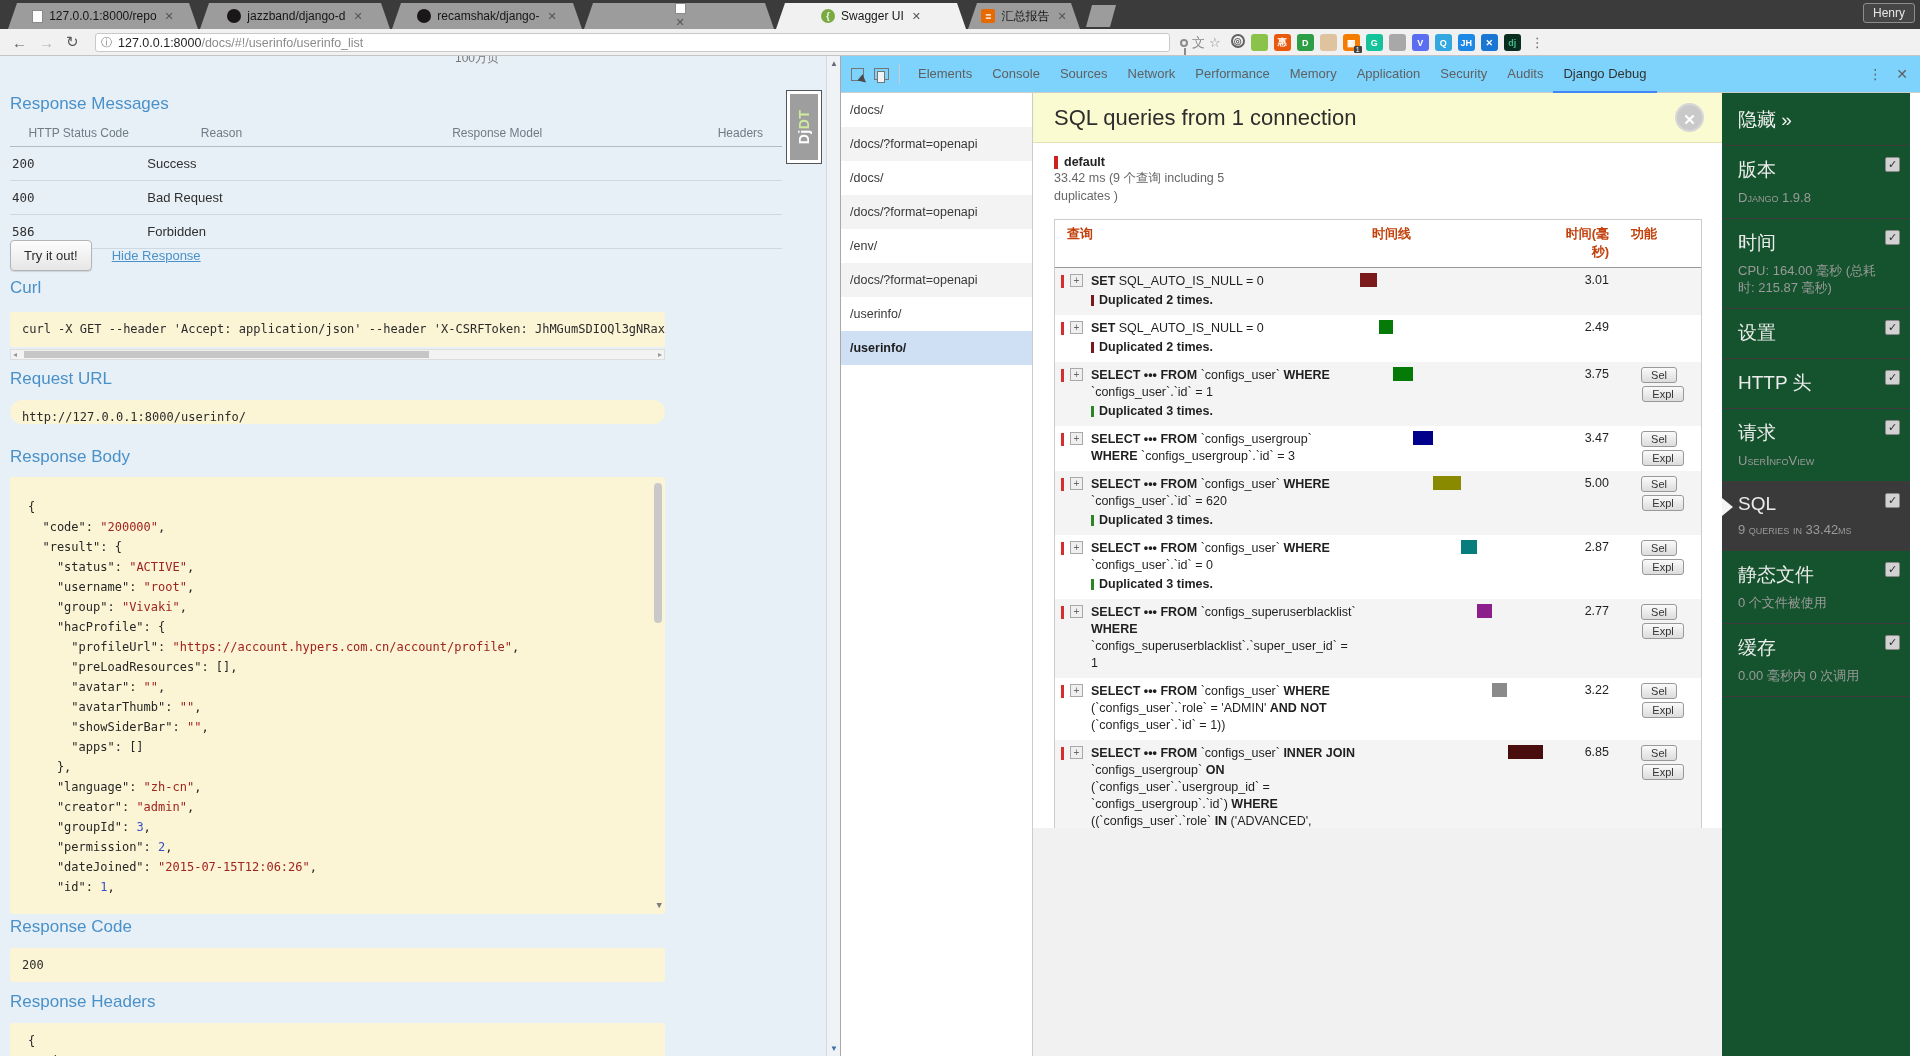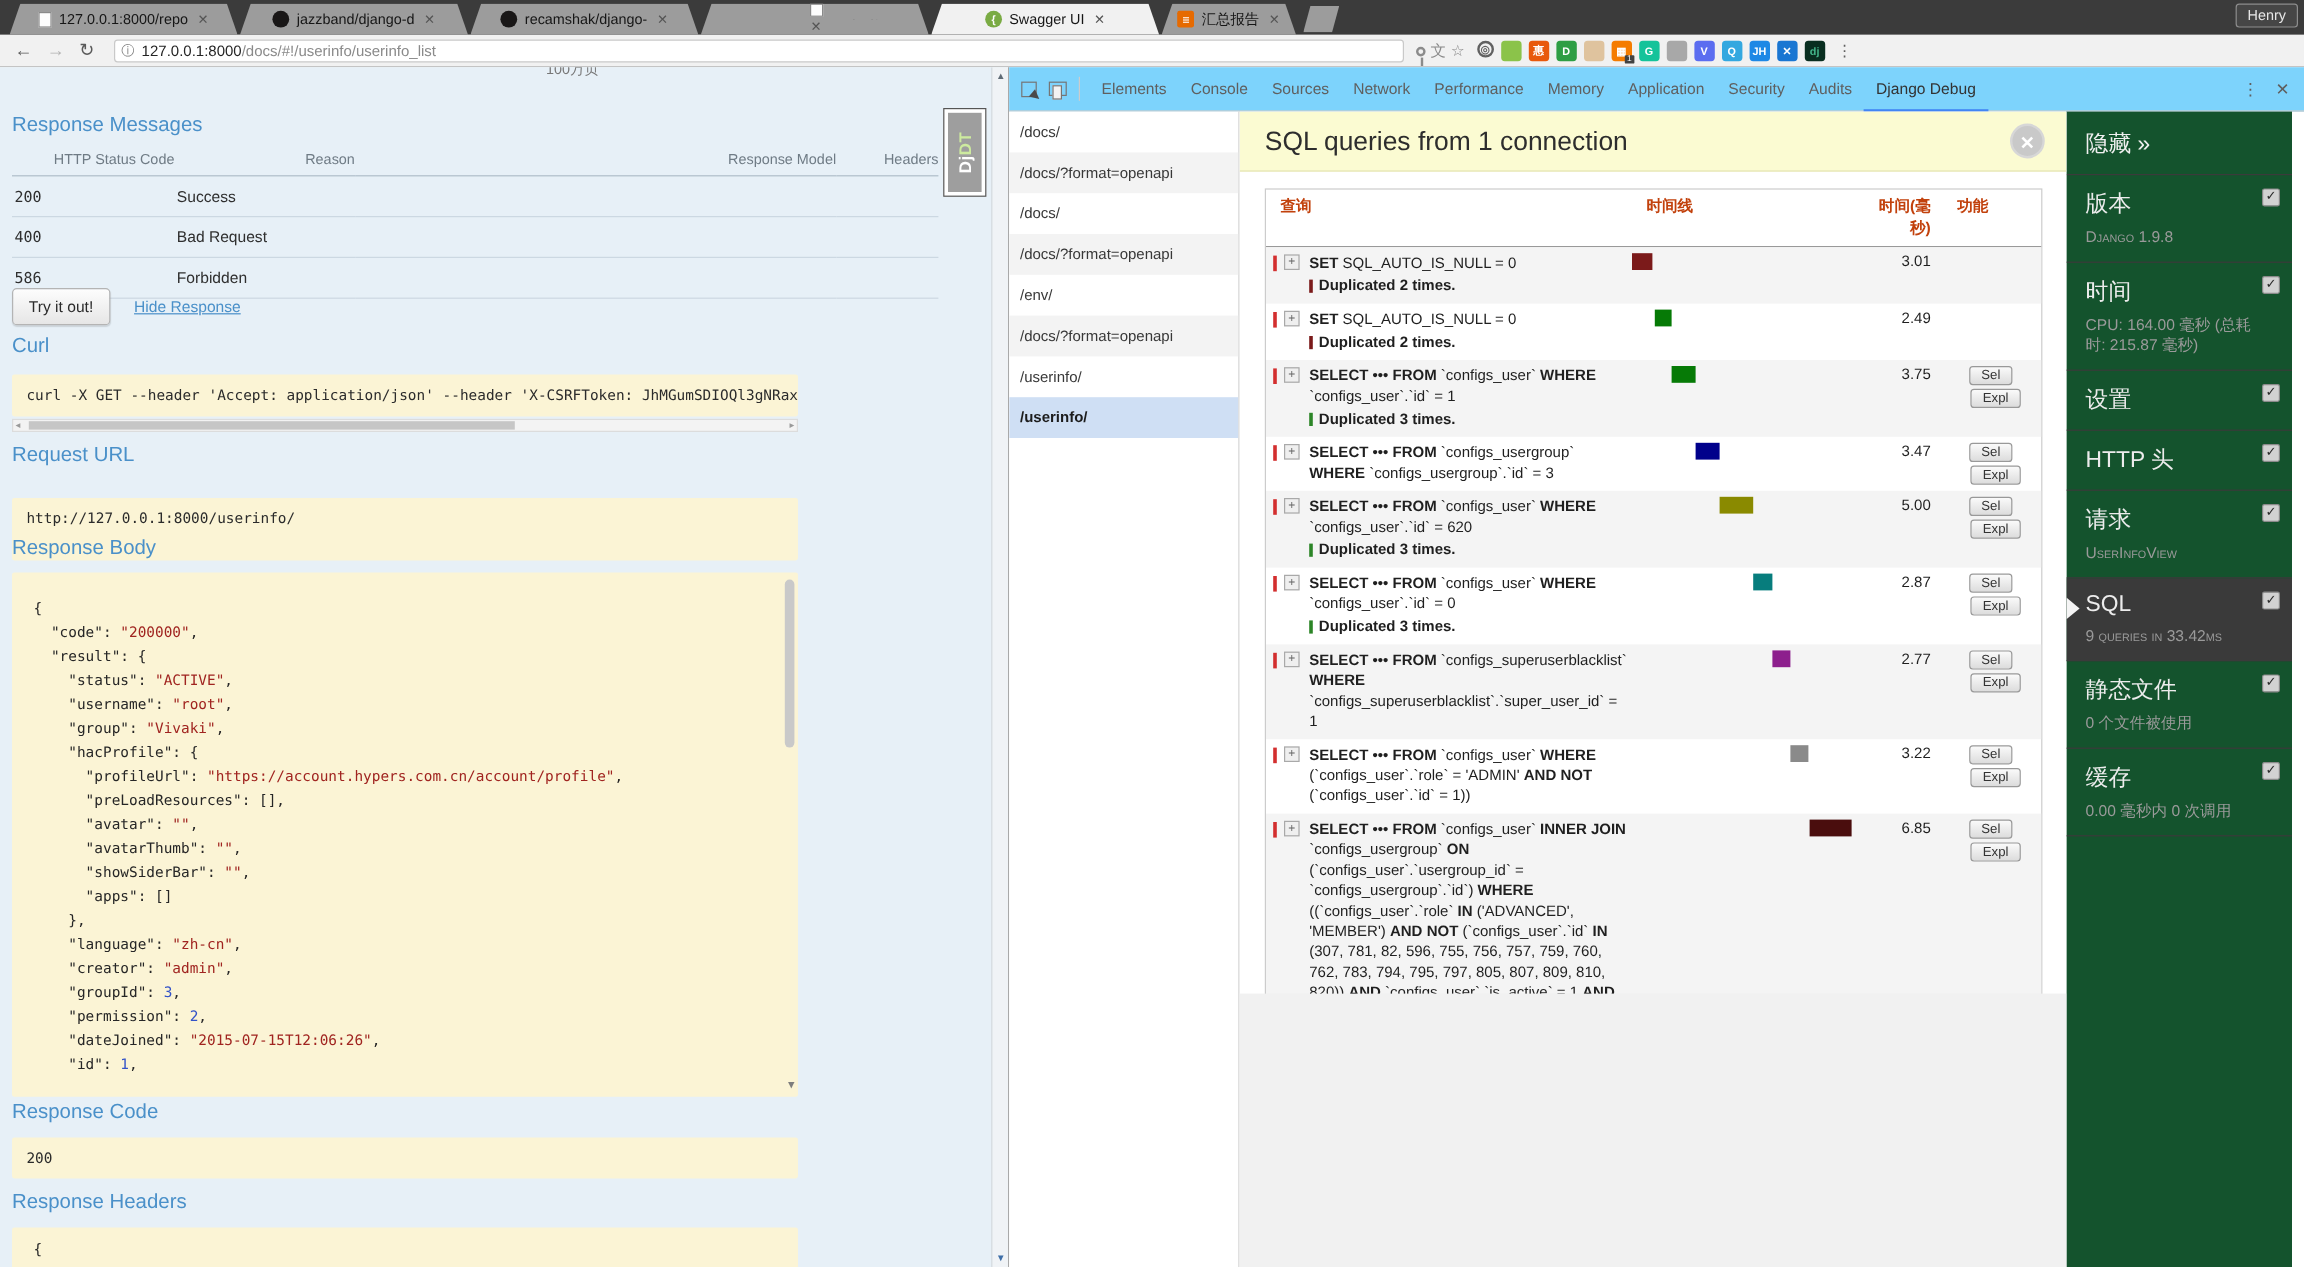--- a/index.html
+++ b/index.html
@@ -41,36 +41,36 @@
          font-size:9px; font-weight:bold; position:relative; }
   .ext .badge { position:absolute; right:-2px; bottom:-2px; background:#424242; color:#fff; font-size:7px;
                 padding:0 2px; border-radius:1px; font-weight:normal; }
   #menu-dots { color:#5f5f5f; font-size:13px; margin-left:6px; letter-spacing:0; }
 
   
   #page { position:absolute; left:0; top:56px; width:840px; height:1000px; background:#e7f0f7; overflow:hidden; }
   .sw-heading { position:absolute; left:10px; font-size:17px; color:#4a90c9; }
   #partial-top { position:absolute; left:455px; top:-6px; font-size:12px; color:#777; }
   #rm-table { position:absolute; left:10px; top:66px; width:772px; border-collapse:collapse; }
-  #rm-table th { text-align:right; font-size:12px; font-weight:normal; color:#6f7b85; padding:4px 0 6px 2px;
+  #rm-table th { text-align:center; font-size:12px; font-weight:normal; color:#6f7b85; padding:4px 0 6px 2px;
                  border-bottom:1px solid #aebdc9; }
   #rm-table td { font-size:13px; color:#2f2f2f; padding:9px 0 9px 2px; border-bottom:1px solid #ccd8e2; }
   #rm-table td.code { font-family:"DejaVu Sans Mono", monospace; font-size:12.5px; }
   #tryout-row { position:absolute; left:10px; top:184px; display:flex; align-items:center; }
   #try-btn { font-size:13px; color:#2b2b2b; padding:7px 13px; border:1px solid #b4b4b4; border-radius:4px;
              background:linear-gradient(#fdfdfd,#e6e6e6); box-shadow:0 1px 1px rgba(0,0,0,.12); }
   #hide-link { margin-left:20px; font-size:13px; color:#4a90c9; text-decoration:underline; }
   .ybox { position:absolute; left:10px; width:655px; background:#fbf4d5; border-radius:2px;
           font-family:"DejaVu Sans Mono", monospace; font-size:12px; color:#2b2b2b; }
   #curl-box { top:256px; height:35px; line-height:35px; padding:0 12px; white-space:nowrap; overflow:hidden; }
   #curl-scroll { position:absolute; left:10px; top:293px; width:655px; height:11px; background:#f3f3f3;
                  border:1px solid #dcdcdc; }
   #curl-thumb { position:absolute; left:13px; top:1px; height:7px; width:405px; background:#c6c6c6; }
   .scroll-arrow { position:absolute; top:0; font-size:8px; color:#9a9a9a; line-height:9px; }
-  #requrl-box { top:359px; height:52px; line-height:34px; padding:0 12px; }
+  #requrl-box { top:344px; height:24px; line-height:34px; padding:0 12px;border-radius:12px; }
   #respbody-box { top:421px; height:437px; overflow:hidden; }
   #respbody-box pre, #resphdr-box pre { font-family:"DejaVu Sans Mono", monospace; font-size:12px;
         line-height:20px; color:#262626; padding:20px 18px; }
   .jstr { color:#a02420; }
   .jnum { color:#3353c8; }
   #body-vthumb { position:absolute; right:3px; top:6px; width:8px; height:140px; background:#c9c9c9; border-radius:4px; }
   #body-varrow { position:absolute; right:3px; bottom:4px; font-size:9px; color:#7d7d7d; }
   #respcode-box { top:892px; height:34px; line-height:34px; padding:0 12px; }
   #resphdr-box { top:967px; height:80px; overflow:hidden; }
   #resphdr-box pre { padding:8px 18px; }
@@ -359,20 +359,28 @@
           <div class="req-row">/docs/?format=openapi</div>
           <div class="req-row">/userinfo/</div>
           <div class="req-row selected">/userinfo/</div>
         </div>
 
       <div id="sql-panel">
         <div id="sql-header">
           <div id="sql-title">SQL queries from 1 connection</div>
           <div id="sql-close">✕</div>
         </div>
+        <div id="sql-summary">
+          <div id="conn-row">
+            <span id="conn-bar"></span>
+            <span id="conn-name">default</span>
+          </div>
+          <div class="sum-line">33.42 ms (9 个查询 including 5</div>
+          <div class="sum-line">duplicates )</div>
+        </div>
         <div id="sql-table">
           <div id="sql-thead" class="sqlgrid">
             <div>查询</div>
             <div>时间线</div>
             <div class="col-time">时间(毫秒)</div>
             <div>功能</div>
           </div>
           <div id="sql-rows">
               <div class="sql-row sqlgrid">
                 <div class="q-cell">

